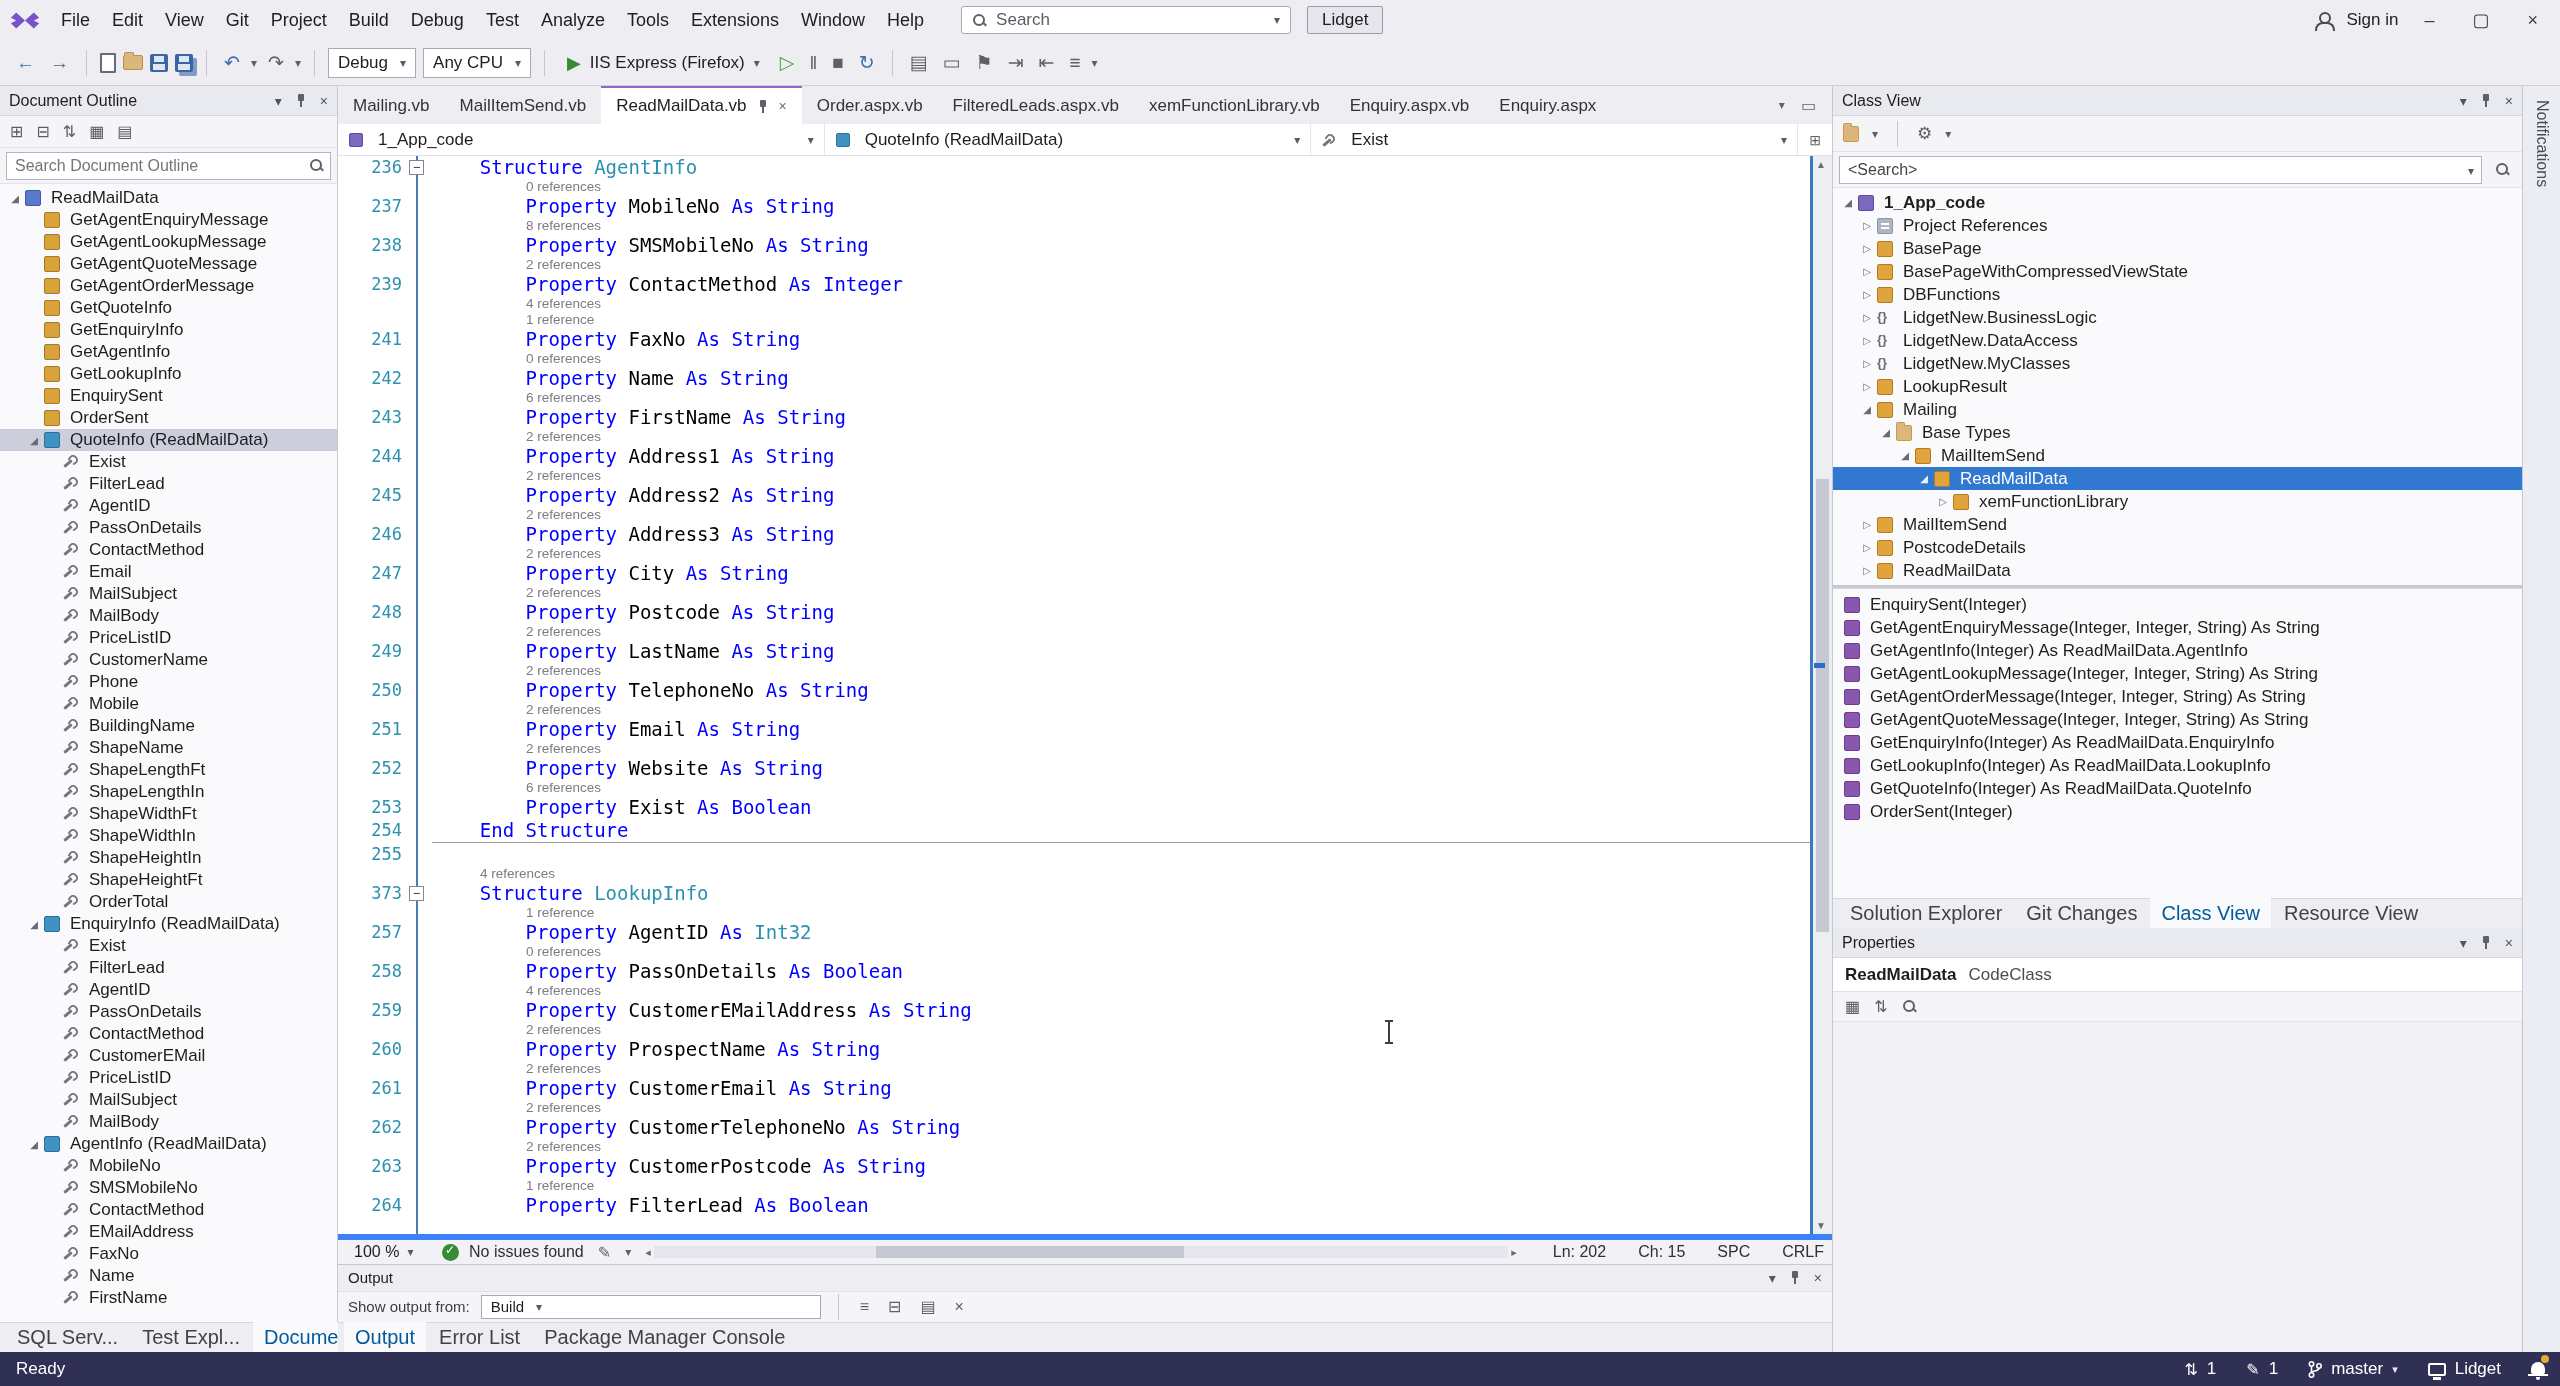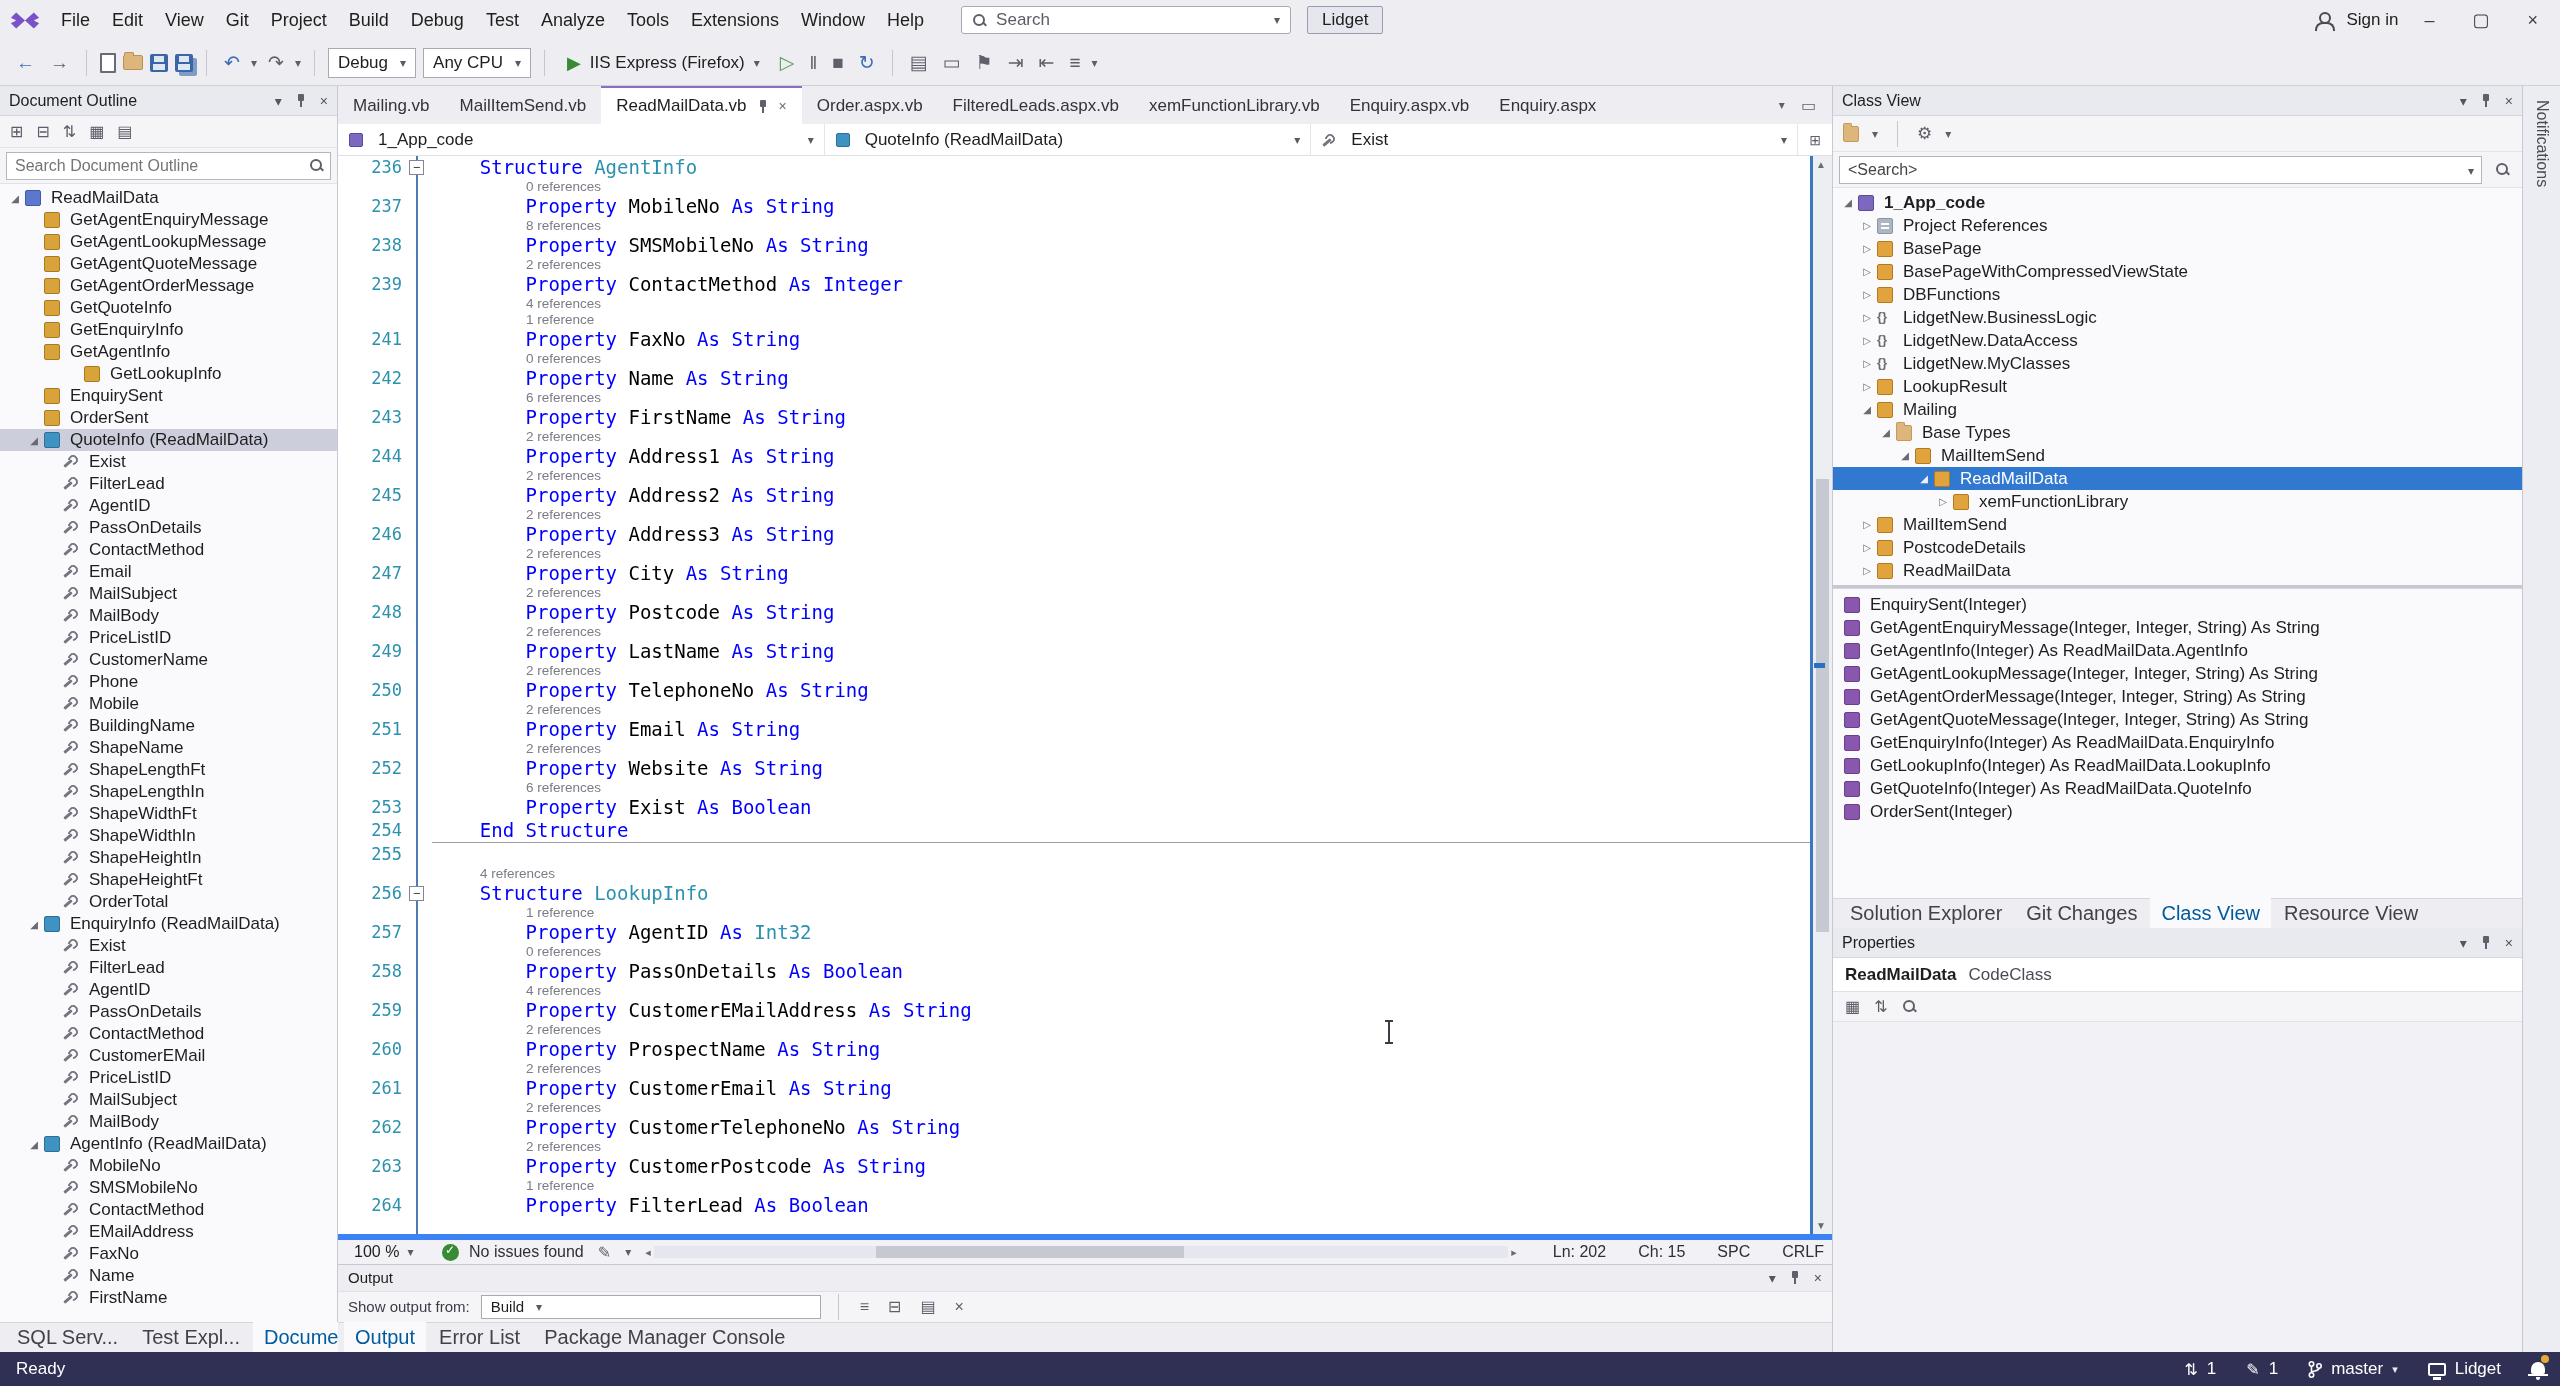--- a/index.html
+++ b/index.html
@@ -334,21 +334,21 @@
             <div class="tree-row" style="padding-left: 25px;">
               <span class="expander"></span>
               <span class="ic ic-methodo"></span>
               <span class="tree-label">GetEnquiryInfo</span>
             </div>
             <div class="tree-row" style="padding-left: 25px;">
               <span class="expander"></span>
               <span class="ic ic-methodo"></span>
               <span class="tree-label">GetAgentInfo</span>
             </div>
-            <div class="tree-row" style="padding-left: 25px; margin-left: 40px;">
+            <div class="tree-row" style="padding-left: 25px;">
               <span class="expander"></span>
               <span class="ic ic-methodo"></span>
               <span class="tree-label">GetLookupInfo</span>
             </div>
             <div class="tree-row" style="padding-left: 25px;">
               <span class="expander"></span>
               <span class="ic ic-methodo"></span>
               <span class="tree-label">EnquirySent</span>
             </div>
             <div class="tree-row" style="padding-left: 25px;">
@@ -805,21 +805,21 @@
                 <span class="ln">255</span>
                 <span class="fold"></span>
                 <span class="code-text"></span>
               </div>
               <div class="ref-row">
                 <span class="ln"></span>
                 <span class="fold"></span>
                 <span class="ref-text" style="padding-left: 48px;">4 references</span>
               </div>
               <div class="code-row">
-                <span class="ln">256</span>
+                <span class="ln">373</span>
                 <span class="fold">
                   <span class="foldbox">−</span>
                 </span>
                 <span class="code-text"><span class="tok-p">    </span><span class="tok-k">Structure </span><span class="tok-y">LookupInfo</span></span>
               </div>
               <div class="ref-row">
                 <span class="ln"></span>
                 <span class="fold"></span>
                 <span class="ref-text" style="padding-left: 94px;">1 reference</span>
               </div>

